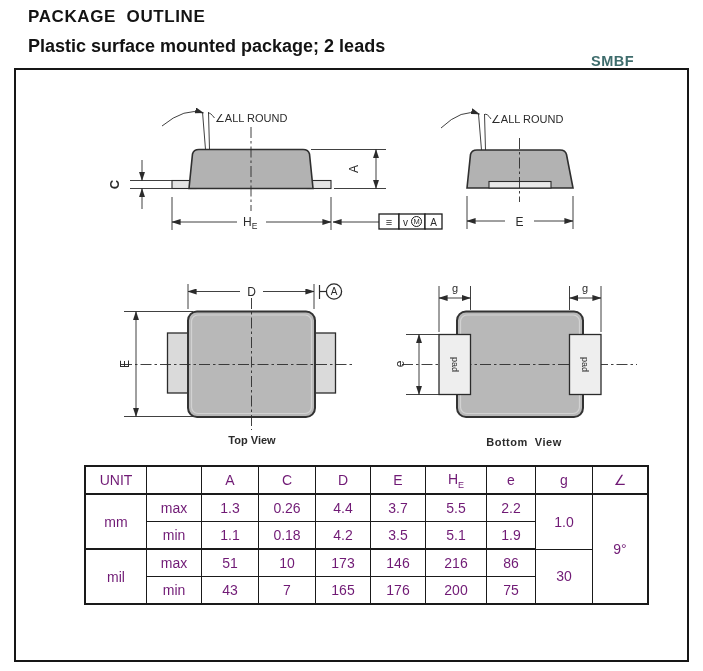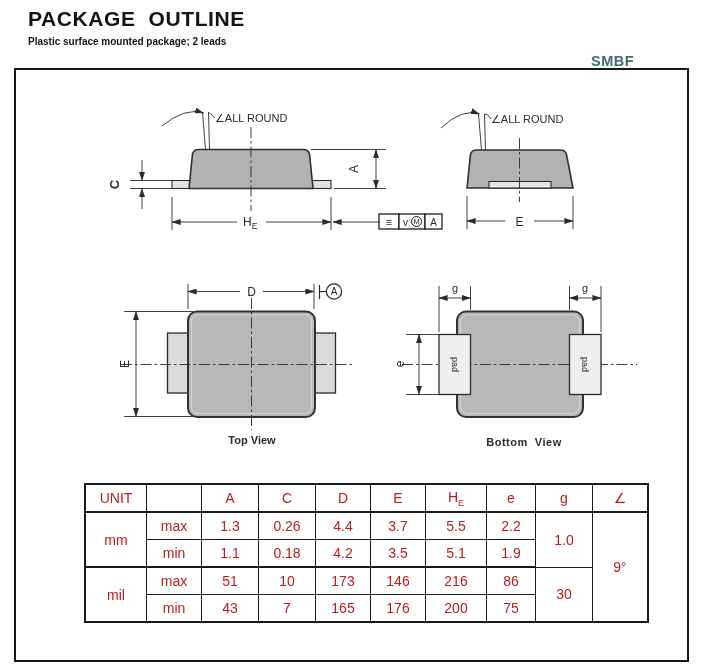--- a/index.html
+++ b/index.html
@@ -1,38 +1,38 @@
 <!DOCTYPE html>
 <html><head>
 <meta charset="utf-8">
 <style>
   html,body{margin:0;padding:0;background:#fff;}
   #page{
     position:relative;width:703px;height:671px;background:#fff;
     font-family:"Liberation Sans",sans-serif;color:#111;overflow:hidden;
   }
   .title{
-    position:absolute;left:28px;top:7px;font-size:21px;font-weight:bold;
+    position:absolute;left:28px;top:7px;font-size:17px;font-weight:bold;
     letter-spacing:.6px;white-space:pre;color:#131313;
   }
   .subtitle{
-    position:absolute;left:28px;top:36px;font-size:10px;font-weight:bold;color:#131313;
+    position:absolute;left:28px;top:36px;font-size:18px;font-weight:bold;color:#131313;
   }
   .pkgcode{
     position:absolute;left:591px;top:38px;font-size:14.5px;font-weight:bold;letter-spacing:.5px;margin-top:15px;
   }
   .frame{
     position:absolute;left:14px;top:68px;width:671px;height:590px;
     border:2.5px solid #161616;background:#fff;
   }
   svg text{fill:#2b2b2b;}
   
   table.dim{
-    position:absolute;left:84px;top:483px;border-collapse:collapse;
-    font-size:14px;color:#b91c1c;table-layout:fixed;padding-left:14px;
+    position:absolute;left:84px;top:465px;border-collapse:collapse;
+    font-size:14px;color:#701a75;table-layout:fixed;padding-left:14px;
   }
   table.dim td,table.dim th{
     border:1.2px solid #1a1a1a;text-align:center;vertical-align:middle;
     font-weight:normal;padding:0;height:26px;
   }
   table.dim tr.hdr th{height:26px;border-bottom:2.2px solid #1a1a1a;}
   table.dim{border:2.2px solid #1a1a1a;}
   table.dim td.thick{border-top:2.2px solid #1a1a1a;}
   table.dim sub{font-size:9px;}
   .c-unit{width:60px;}.c-bnd{width:54px;}.c-a{width:56px;}.c-c{width:56px;}

